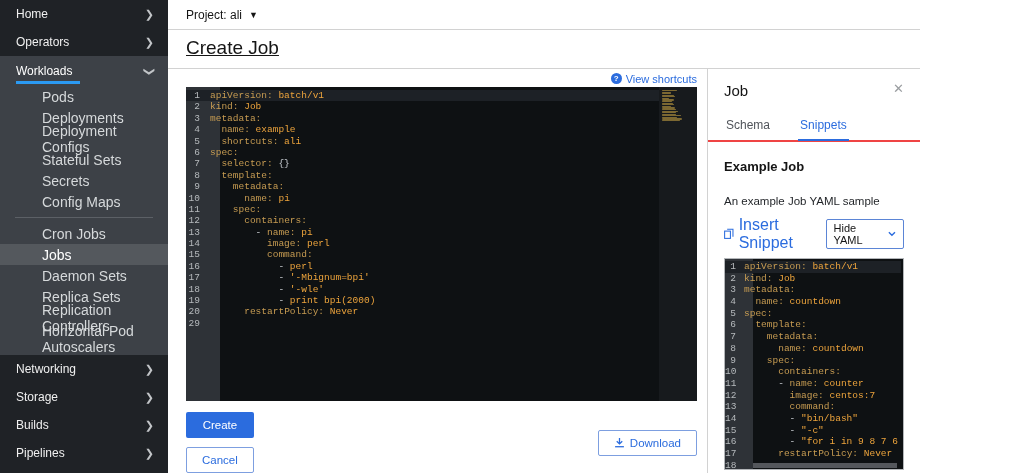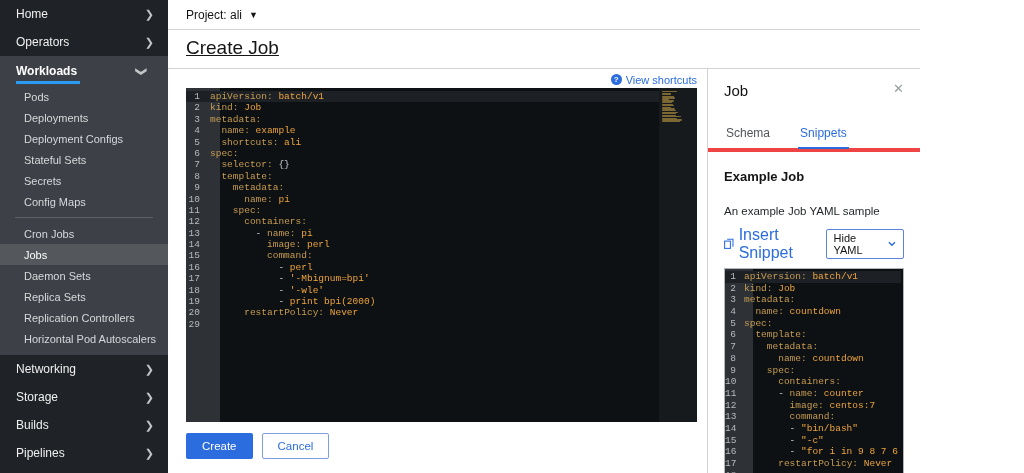--- a/index.html
+++ b/index.html
@@ -8,24 +8,24 @@
   .app { display:flex; width:920px; height:473px; }
 
   
   .sidebar { width:168px; min-width:168px; background:#1f2226; color:#fff; overflow:hidden; }
   .nav-top-item { height:28px; display:flex; align-items:center; justify-content:space-between;
     padding:0 14px 0 16px; font-size:12px; color:#f0f0f0; cursor:pointer; }
   .nav-chevron { color:#c2c5c8; font-size:11px; line-height:1; display:inline-block; }
   .nav-chevron.down { transform:rotate(90deg); }
   .wl-section { background:#3d4147; padding-bottom:6px; }
   .wl-header { height:30px; display:flex; align-items:center; justify-content:space-between;
-    padding:0 22px 0 16px; font-size:12px; font-weight:700; color:#fff; position:relative; cursor:pointer; }
+    padding:0 14px 0 16px; font-size:12px; font-weight:400; color:#fff; position:relative; cursor:pointer; }
   .wl-underline { position:absolute; left:16px; bottom:2px; width:64px; height:3px; background:#2b9af3; }
-  .sub-item { height:21px; display:flex; align-items:center; padding-left:24px;
-    font-size:11px; color:#d6d9db; cursor:pointer; }
+  .sub-item { height:21px; display:flex; align-items:center; padding-left:42px;
+    font-size:14px; color:#d6d9db; cursor:pointer; }
   .sub-item.selected { background:#54585d; color:#fff; }
   .wl-divider { height:1px; background:#5c6066; margin:5px 15px; }
 
   
   .main { flex:1; display:flex; flex-direction:column; min-width:0; }
   .projectbar { height:30px; border-bottom:1px solid #d2d2d2; display:flex; align-items:center;
     gap:7px; padding-left:18px; font-size:12px; color:#151515; }
   .proj-caret { font-size:9px; color:#151515; }
   .pagehead { padding:6px 18px 8px; border-bottom:1px solid #d2d2d2; }
   .pagehead h1 { font-size:19px; font-weight:400; color:#151515; line-height:24px;text-decoration:underline; }
@@ -49,32 +49,32 @@
   .cl .lc { flex:1; overflow:hidden; }
   .cl.cur { background:#1d2126; }
   .tok-k { color:#c79c52; }
   .tok-v { color:#eda43c; }
   .tok-p { color:#ccd1d6; }
   .minimap { position:absolute; right:0; top:0; bottom:0; width:38px; background:#171a1d; padding:3px 3px; }
   .mm-bar { height:1.2px; margin-bottom:0.4px; background:#7c6832; border-radius:1px; }
 
   
   .btn-row { width:511px; margin-top:11px; display:flex; align-items:center; justify-content:space-between; }
-  .btn-left { display:flex; gap:9px; }
+  .btn-left { display:flex; gap:9px;flex-direction:column; }
   .btn { font-size:11.5px; padding:5px 15px; border-radius:2px; border:1px solid transparent;
     cursor:pointer; background:#fff; line-height:14px; }
   .btn.primary { background:var(--accent); color:#fff; }
   .btn.secondary { color:var(--accent); border-color:#7d9fe0; display:flex; align-items:center; gap:5px; }
 
   
   .panel { flex:1; border-left:1px solid #d2d2d2; padding:10px 16px 0; position:relative; min-width:0; }
   .panel-head { display:flex; justify-content:space-between; align-items:flex-start; padding:3px 0 9px; }
   .panel-title { font-size:15px; color:#151515; }
   .panel-close { color:#9a9da0; font-size:13px; cursor:pointer; line-height:13px; }
-  .tabs { display:flex; gap:26px; border-bottom:4px solid #ef4444; margin:16px -16px; padding:0 16px; }
+  .tabs { display:flex; gap:26px; border-bottom:2px solid #ef4444; margin:8px -16px; padding:0 16px; }
   .tab { font-size:12px; padding:2px 2px 7px; color:#50545a; cursor:pointer; }
   .tab.active { color:var(--accent); border-bottom:2px solid var(--accent); margin-bottom:-1px; }
   .snip-head { margin-top:17px; font-size:13px; font-weight:700; color:#151515; }
   .snip-desc { margin-top:21px; font-size:11.5px; color:#1f2226; }
   .snip-row { display:flex; justify-content:space-between; align-items:center; margin-top:9px; }
   .insert-link { display:flex; align-items:center; gap:5px; font-size:16px; color:var(--accent); cursor:pointer; }
   .yaml-toggle { display:flex; align-items:center; gap:7px; font-size:11px; color:#151515;
     border:1px solid #5b85d6; background:#fff; padding:2px 7px; border-radius:2px; cursor:pointer; }
   .snippet-box { margin-top:6px; height:212px; border:1px solid #b3b6b9; background:#0e1113;
     position:relative; overflow:hidden; }
@@ -210,20 +210,27 @@
               <div class="mm-bar" style="width: 15px;"></div>
               <div class="mm-bar" style="width: 19.95px;"></div>
               <div class="mm-bar" style="width: 18.3px;"></div>
             </div>
         </div>
         <div class="btn-row">
           <div class="btn-left">
             <button class="btn primary">Create</button>
             <button class="btn secondary">Cancel</button>
           </div>
+          <button class="btn secondary">
+            <svg class="ic" width="11" height="11" viewBox="0 0 12 12">
+              <path d="M6 1v6M3 4.6L6 7.6 9 4.6" stroke="#2b6cde" stroke-width="1.4" fill="none"></path>
+              <path d="M1.2 10.6h9.6" stroke="#2b6cde" stroke-width="1.4"></path>
+            </svg>
+            <span>Download</span>
+          </button>
         </div>
       </div>
 
       <aside class="panel">
         <div class="panel-head">
           <span class="panel-title">Job</span>
           <span class="panel-close">✕</span>
         </div>
         <div class="tabs">
           <span class="tab">Schema</span>

